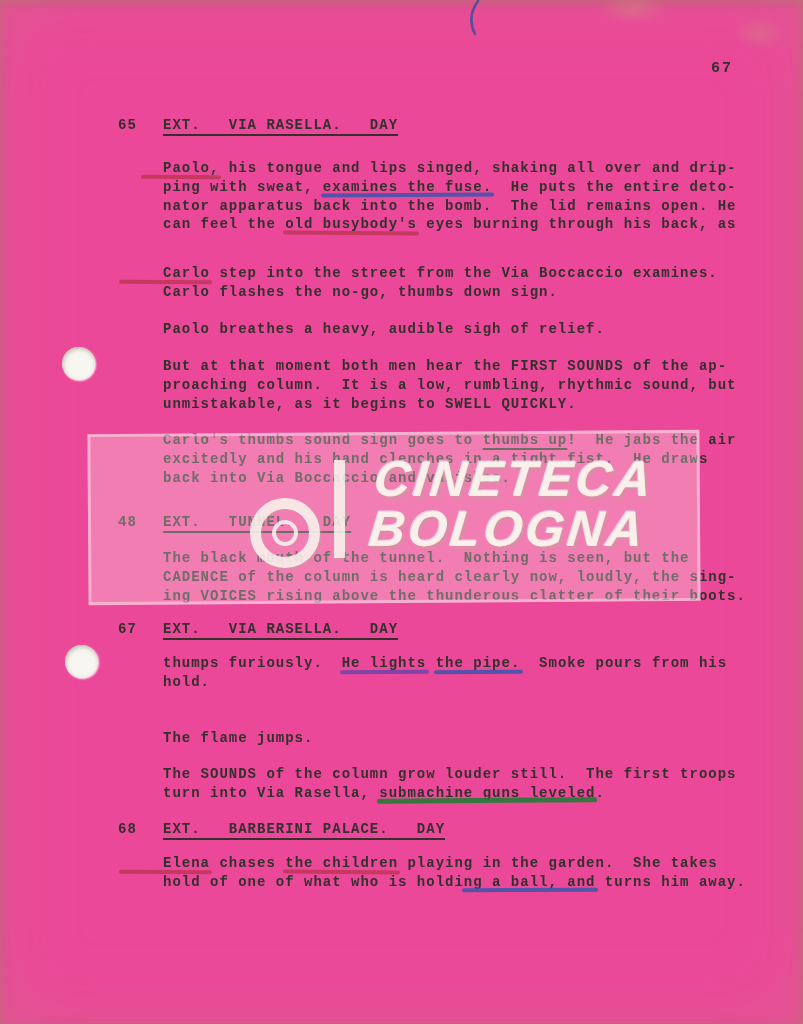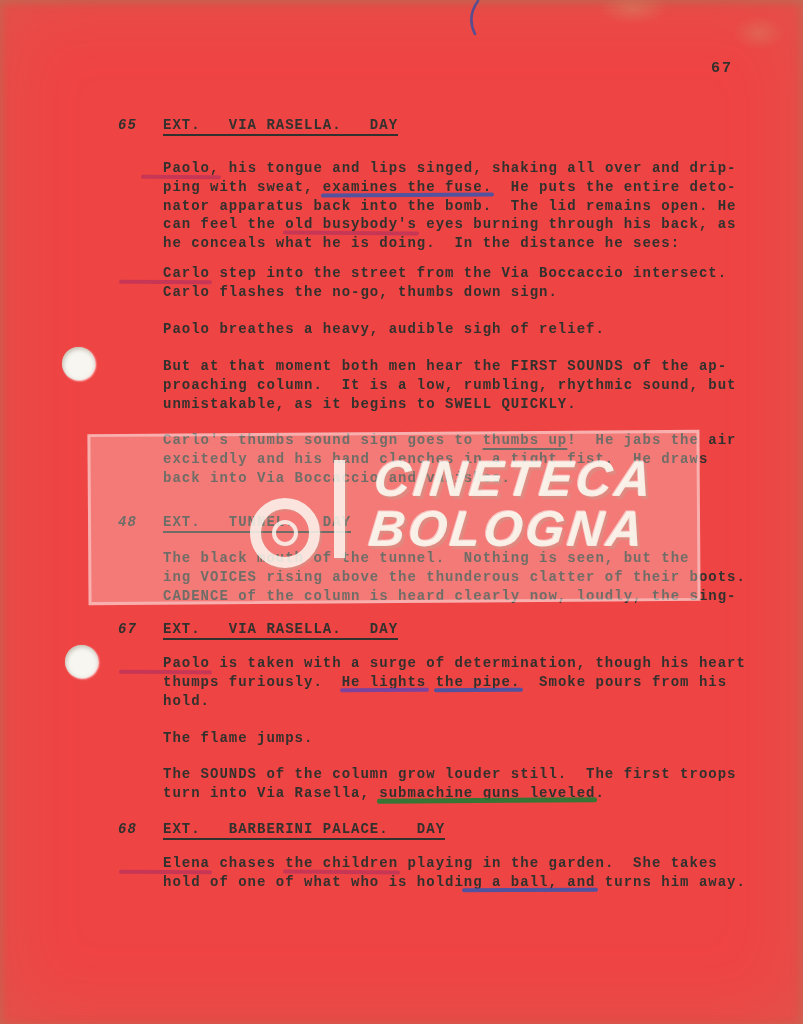--- a/index.html
+++ b/index.html
@@ -1,20 +1,20 @@
 <!DOCTYPE html>
 <html><head>
 <meta charset="utf-8">
 <style>
   html,body { margin:0; padding:0; background:#8a8378; }
   .page {
     position:relative;
     width:803px; height:1024px;
     margin:0 auto;
-    background:#ef4444;
+    background:#ec4899;
     box-shadow: inset 0 0 80px rgba(170,150,110,.22),
                 inset 0 4px 8px rgba(150,130,90,.28),
                 inset -4px 0 10px rgba(160,140,100,.18),
                 inset 4px 0 10px rgba(160,140,100,.12);
     overflow:hidden;
     font-family:"Liberation Mono","DejaVu Sans Mono",monospace;
     color:#33312d;
   }
   .stain { position:absolute; pointer-events:none; }
   .stain.s1 { left:598px; top:-6px; width:70px; height:30px;
@@ -34,21 +34,21 @@
     background:#f7f6f1;
     box-shadow: inset 1px 2px 4px rgba(150,140,118,.55), 1px 1px 2px rgba(255,255,255,.9);
   }
   .hole.h1 { left:62px; top:347px; }
   .hole.h2 { left:65px; top:645px; }
 
   
   .block { position:absolute; left:118px; font-size:14px; font-weight:bold; line-height:18.8px; letter-spacing:1px; }
   .para  { left:163px; }
   .line, .heading-text, .scene-num { white-space:pre; }
-  .scene-num { display:inline-block; width:45px;font-style:italic; }
+  .scene-num { display:inline-block; width:45px; }
   .heading-text { border-bottom:2px solid #33312d; padding-bottom:1px; }
 
   .seg { position:relative; white-space:pre; }
   .u::after {
     content:""; position:absolute; left:-2px; right:-2px; bottom:-2px;
     height:3.5px; border-radius:2px; opacity:.88;
   }
   .u-red::after    { background:#c23558; transform:rotate(0.45deg); }
   .u-blue::after   { background:#3e54ab; transform:rotate(-0.3deg); }
   .u-purple::after { background:#6e44a8; transform:rotate(-0.3deg); }
@@ -110,24 +110,23 @@
   <div class="hole h2"></div>
 
   <div class="block heading" style="top:116px">
     <span class="scene-num">65</span><span class="heading-text">EXT.   VIA RASELLA.   DAY</span>
   </div>
   <div class="block para" style="top:159px">
       <div class="line"><span class="seg u u-red ext-s">Paolo,</span><span class="seg"> his tongue and lips singed, shaking all over and drip-</span></div>
       <div class="line"><span class="seg">ping with sweat, </span><span class="seg u u-blue">examines the fuse.</span><span class="seg">  He puts the entire deto-</span></div>
       <div class="line"><span class="seg">nator apparatus back into the bomb.  The lid remains open. He</span></div>
       <div class="line"><span class="seg">can feel the </span><span class="seg u u-red">old busybody's</span><span class="seg"> eyes burning through his back, as</span></div>
-      <div class="line"><span class="seg">he conceals what he is doing.  In the distance he sees:</span></div>
     </div>
   <div class="block para" style="top:264px">
-      <div class="line"><span class="seg u u-red ext-l">Carlo</span><span class="seg"> step into the street from the Via Boccaccio intersect.</span></div>
+      <div class="line"><span class="seg u u-red ext-l">Carlo</span><span class="seg"> step into the street from the Via Boccaccio examines.</span></div>
       <div class="line"><span class="seg">Carlo flashes the no-go, thumbs down sign.</span></div>
     </div>
   <div class="block para" style="top:320px">
       <div class="line"><span class="seg">Paolo breathes a heavy, audible sigh of relief.</span></div>
     </div>
   <div class="block para" style="top:357px">
       <div class="line"><span class="seg">But at that moment both men hear the FIRST SOUNDS of the ap-</span></div>
       <div class="line"><span class="seg">proaching column.  It is a low, rumbling, rhythmic sound, but</span></div>
       <div class="line"><span class="seg">unmistakable, as it begins to SWELL QUICKLY.</span></div>
     </div>
@@ -135,29 +134,28 @@
       <div class="line"><span class="seg">Carlo's thumbs sound sign goes to </span><span class="seg u u-ink">thumbs up</span><span class="seg">!  He jabs the air</span></div>
       <div class="line"><span class="seg">excitedly and his hand clenches in a tight fist.  He draws</span></div>
       <div class="line"><span class="seg">back into Via Boccaccio and vanishes.</span></div>
     </div>
 
   <div class="block heading" style="top:513px">
     <span class="scene-num">48</span><span class="heading-text">EXT.   TUNNEL.   DAY</span>
   </div>
   <div class="block para" style="top:549px">
       <div class="line"><span class="seg">The black mouth of the tunnel.  Nothing is seen, but the</span></div>
+      <div class="line"><span class="seg">CADENCE of the column is heard clearly now, loudly, the sing-</span></div>
       <div class="line"><span class="seg">ing VOICES rising above the thunderous clatter of their boots.</span></div>
-      <div class="line"><span class="seg">CADENCE of the column is heard clearly now, loudly, the sing-</span></div>
     </div>
 
   <div class="block heading" style="top:620px">
     <span class="scene-num">67</span><span class="heading-text">EXT.   VIA RASELLA.   DAY</span>
   </div>
   <div class="block para" style="top:654px">
-      <div class="line"><span class="seg u u-red ext-l">Paolo</span><span class="seg"> is taken with a surge of determination, though his heart</span></div>
       <div class="line"><span class="seg">thumps furiously.  </span><span class="seg u u-purple">He lights</span><span class="seg"> </span><span class="seg u u-blue">the pipe.</span><span class="seg">  Smoke pours from his</span></div>
       <div class="line"><span class="seg">hold.</span></div>
     </div>
   <div class="block para" style="top:729px">
       <div class="line"><span class="seg">The flame jumps.</span></div>
     </div>
   <div class="block para" style="top:765px">
       <div class="line"><span class="seg">The SOUNDS of the column grow louder still.  The first troops</span></div>
       <div class="line"><span class="seg">turn into Via Rasella, </span><span class="seg u u-green">submachine guns leveled</span><span class="seg">.</span></div>
     </div>

